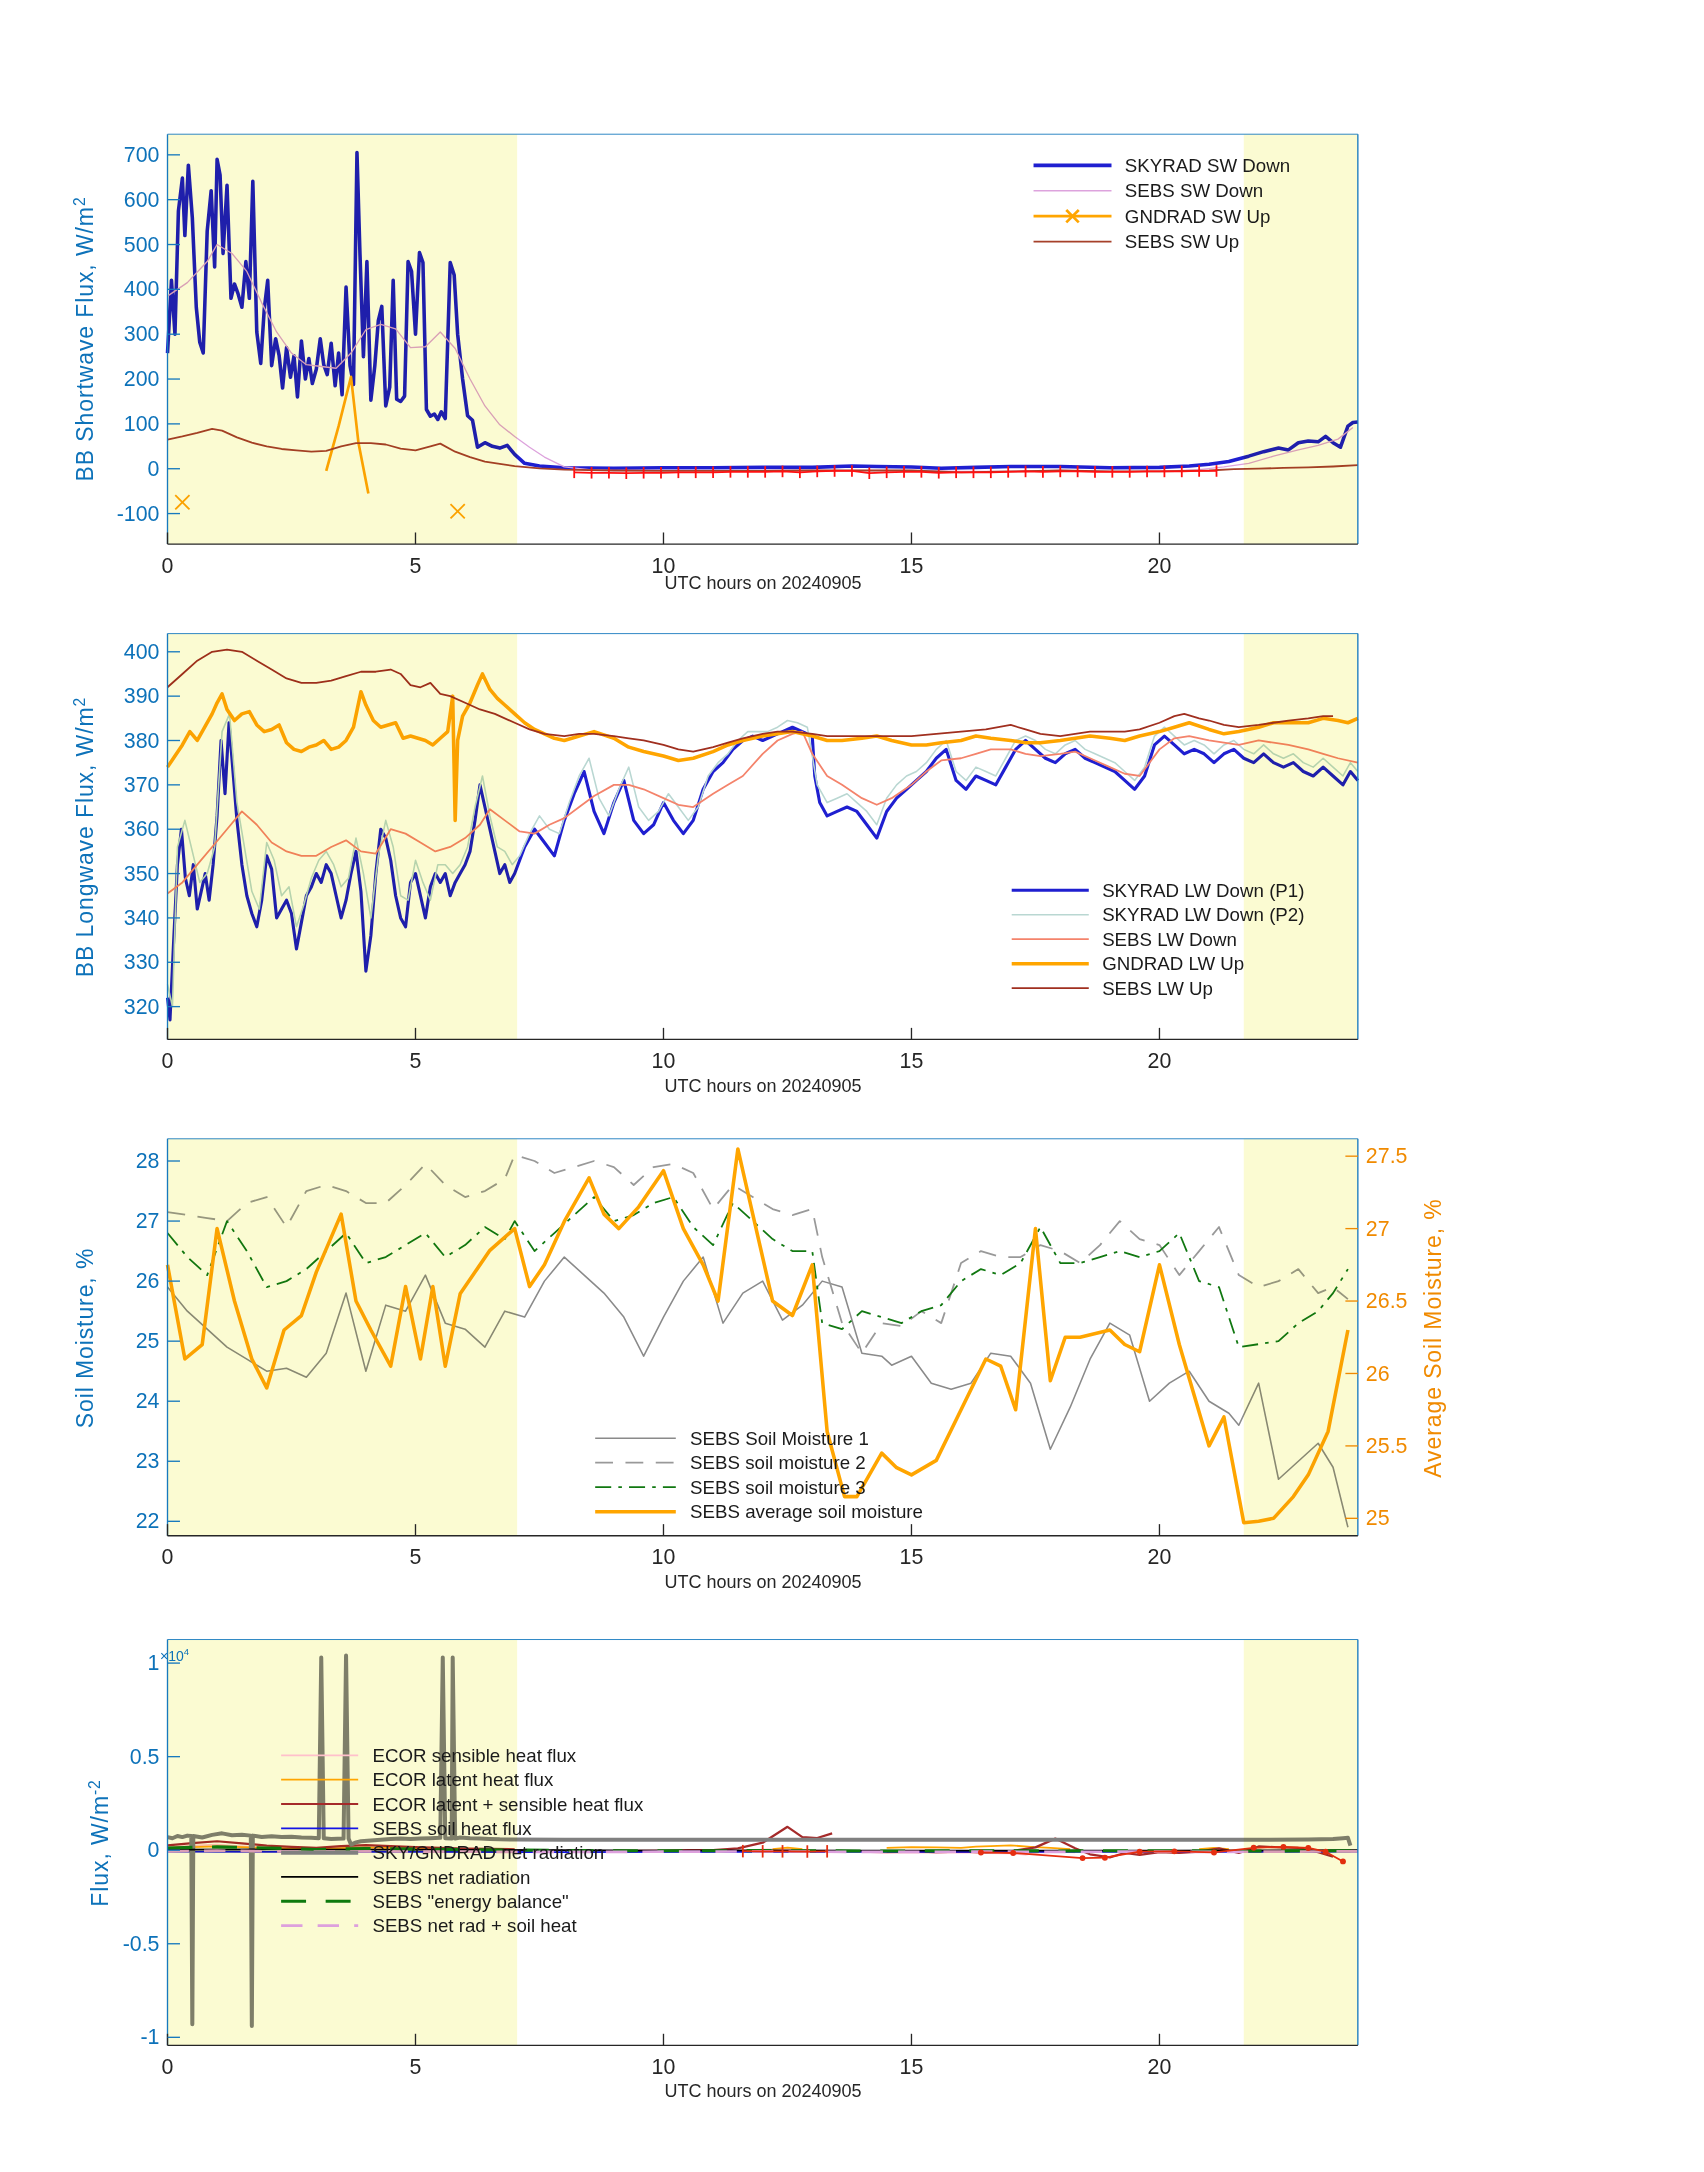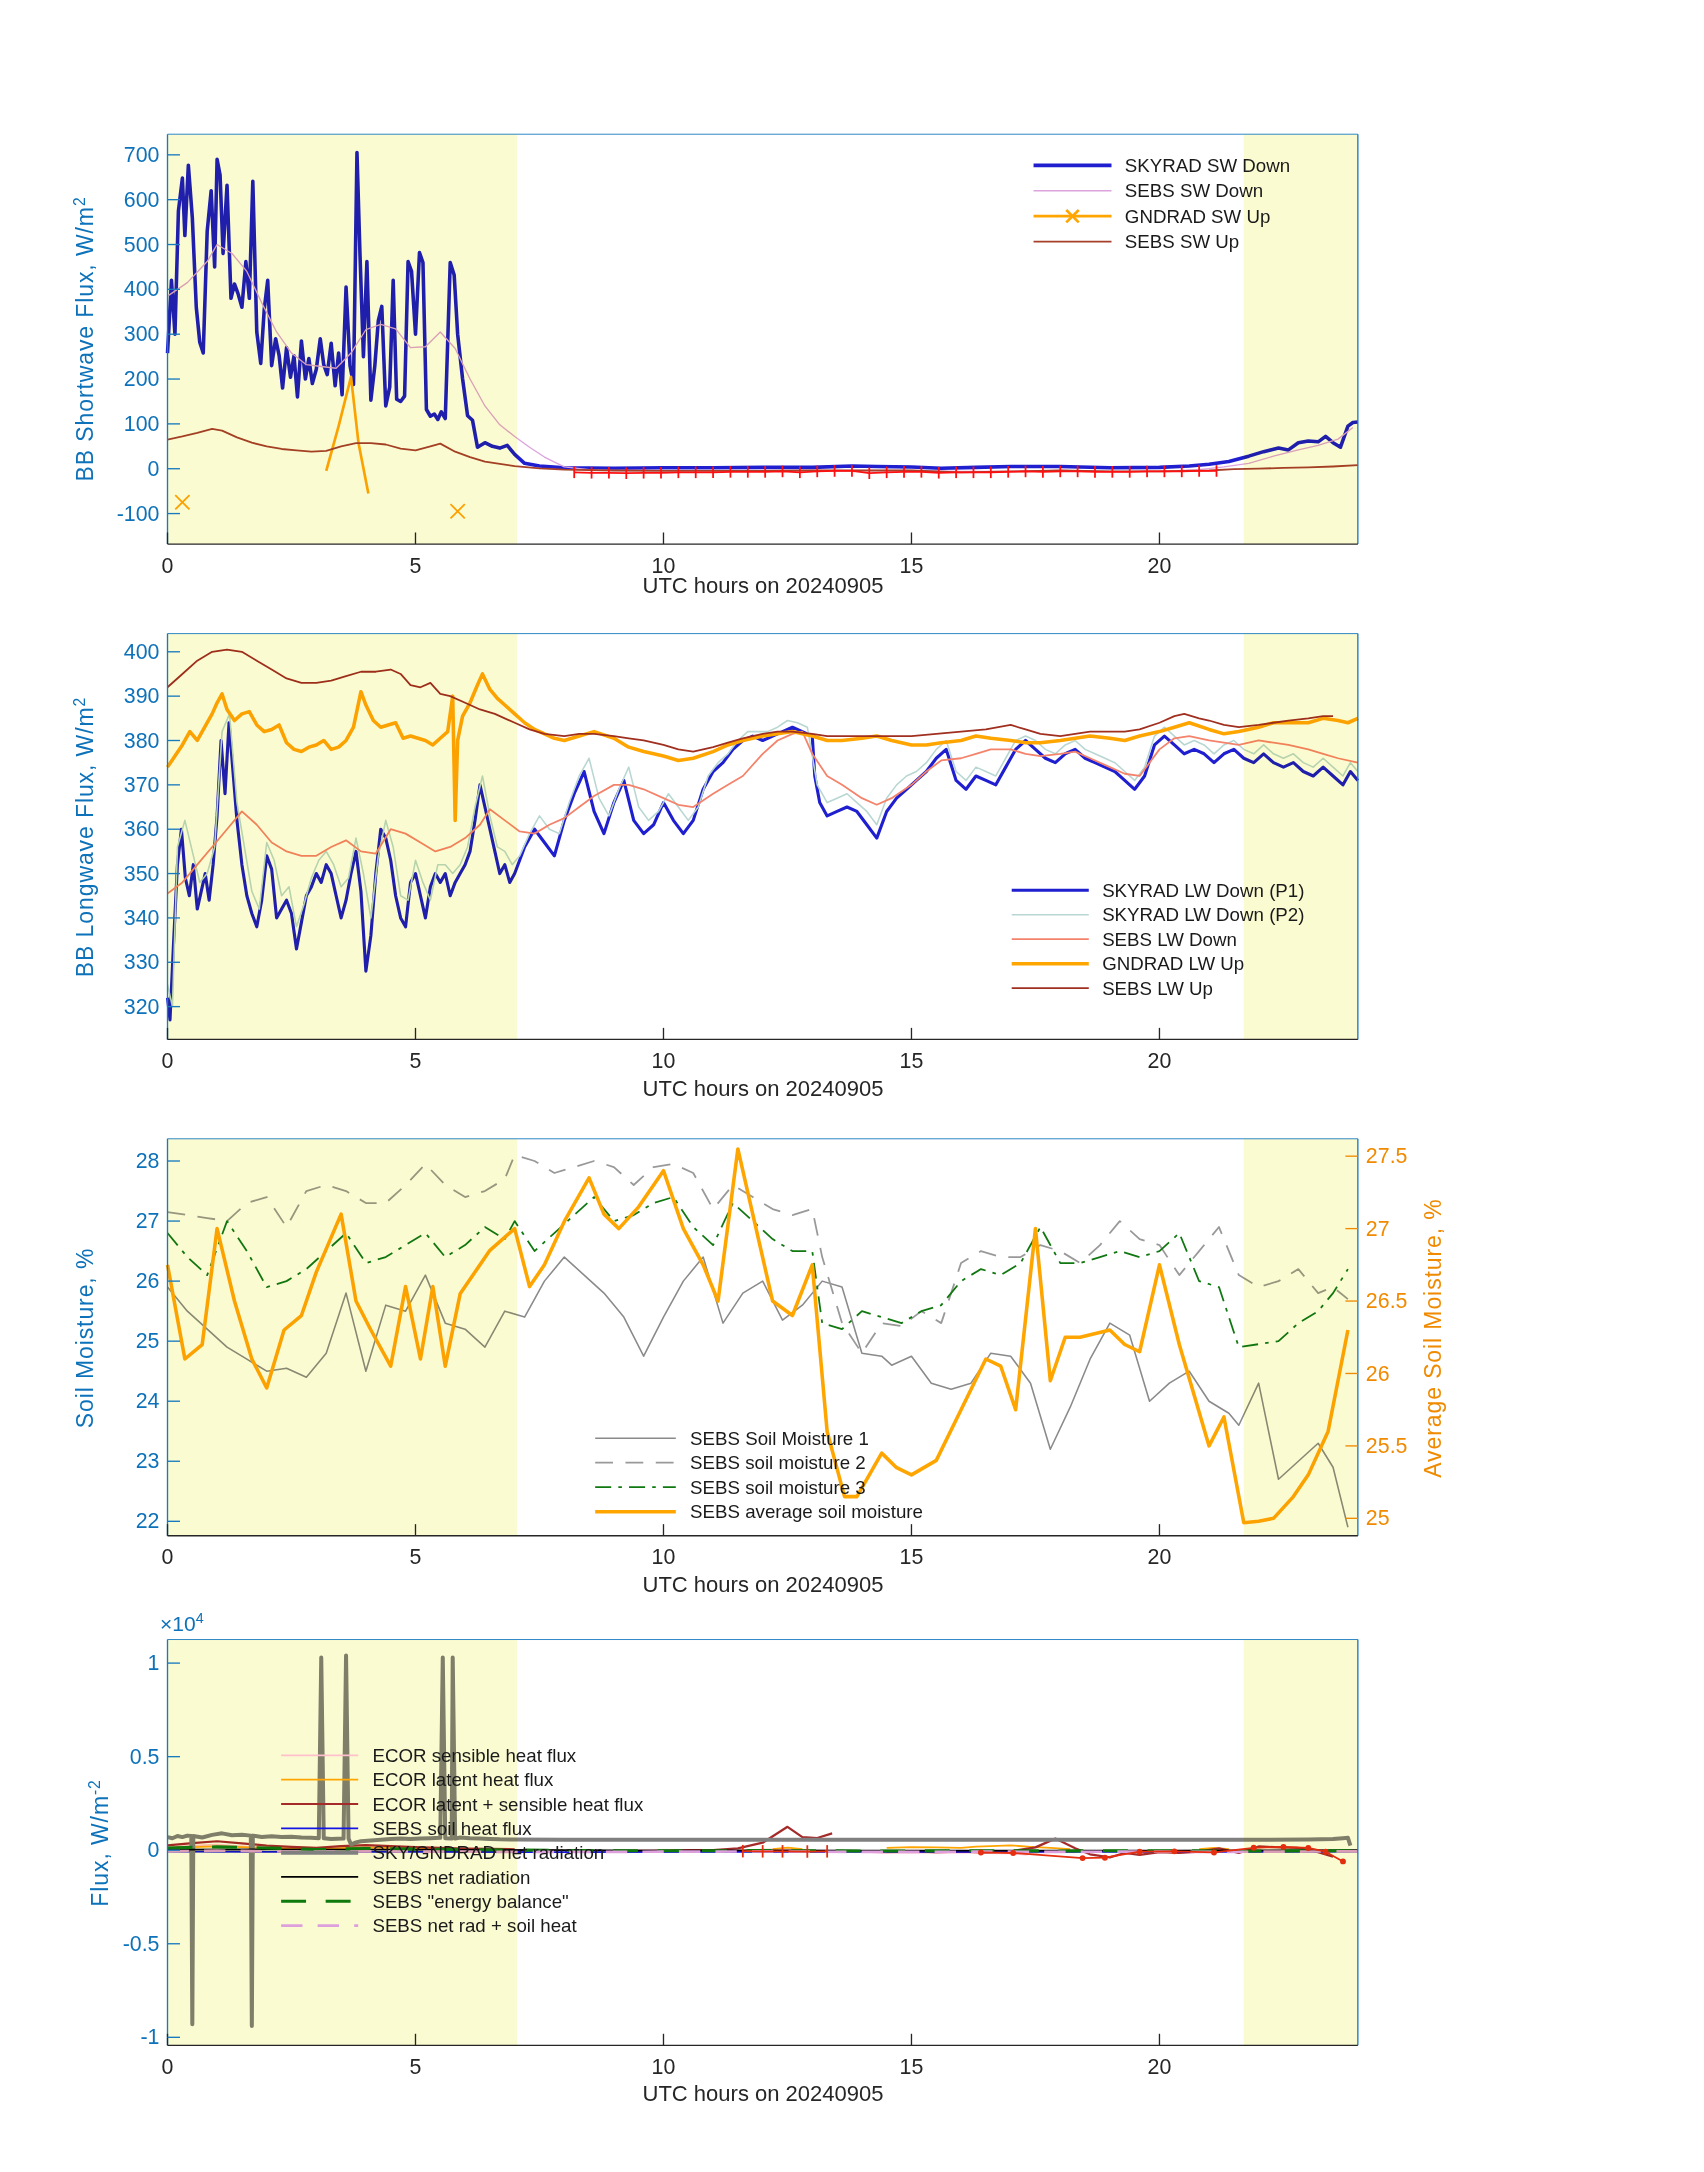--- a/index.html
+++ b/index.html
@@ -3,22 +3,22 @@
 <meta charset="utf-8">
 <style>
   html,body{margin:0;padding:0;background:#ffffff;}
   body{width:1704px;height:2172px;position:relative;font-family:"Liberation Sans",sans-serif;}
   #figure{position:absolute;left:0;top:0;width:1704px;height:2172px;}
   #plot-svg{position:absolute;left:0;top:0;}
   .ylab{position:absolute;transform:translate(-50%,-50%) rotate(-90deg);white-space:nowrap;
         font-size:23px;color:#0d72b9;letter-spacing:0.9px;}
   .ylab.orange{color:#f08a00;}
   .ylab sup{font-size:0.68em;}
-  .xlab{position:absolute;width:624px;text-align:center;font-size:22px;color:#262626;}
-  .offset{position:absolute;font-size:21px;color:#0d72b9;}
+  .xlab{position:absolute;width:624px;text-align:center;font-size:18px;color:#262626;}
+  .offset{position:absolute;font-size:14px;color:#0d72b9;margin-top:36px;}
   .offset sup{font-size:0.68em;}
   svg text{font-family:"Liberation Sans",sans-serif;}
 </style>
 </head>
 <body>
 
 <div id="figure">
   <svg id="plot-svg" width="1704" height="2172" viewBox="0 0 3825 4875">
       <g>
         <polyline points="376.0,792.2 384.9,629.1 392.7,749.9 400.5,473.1 409.4,399.6 415.0,528.5 422.8,370.5 431.7,488.2 440.6,689.5 448.4,768.0 456.2,792.2 465.1,518.4 474.0,427.8 481.8,598.9 487.3,357.4 494.0,392.6 500.7,568.7 509.6,415.7 518.5,669.4 526.3,637.2 534.1,658.3 543.0,689.5 551.9,586.9 559.7,669.4 567.5,406.7 576.4,744.9 585.3,815.4 593.1,694.6 600.9,629.1 609.8,820.4 618.7,760.0 626.5,797.2 634.3,870.7 643.2,780.1 652.1,846.6 659.9,798.2 667.7,890.8 676.6,765.0 685.5,850.6 693.3,804.3 701.1,860.6 710.0,828.4 718.9,760.0 726.7,818.4 734.5,840.5 743.4,770.1 752.3,865.7 760.1,792.2 767.9,885.8 776.8,644.2 785.7,820.4 793.5,862.7 801.3,342.3 808.0,568.7 815.8,800.3 823.6,586.9 832.5,897.9 841.4,820.4 849.2,719.7 857.0,687.5 865.9,911.0 874.8,868.7 882.6,629.1 890.4,895.9 899.3,900.9 908.2,888.8 916.0,586.9 923.8,609.0 932.7,749.9 941.6,566.7 949.4,588.9 957.2,919.0 966.1,934.1 975.0,929.1 982.8,941.2 990.6,924.1 999.5,939.2 1010.6,588.9 1019.5,617.1 1027.3,749.9 1038.4,850.6 1049.6,933.1 1060.7,943.2 1071.8,1003.6 1088.5,993.5 1105.2,1001.6 1121.9,1005.6 1138.6,999.6 1155.3,1019.7 1177.6,1039.8 1211.0,1045.9 1266.7,1049.9 1378.0,1050.9 1489.3,1049.9 1600.7,1049.9 1712.0,1048.9 1823.3,1048.9 1912.4,1045.9 1968.1,1046.9 2046.0,1047.9 2112.8,1050.9 2190.7,1048.9 2268.7,1046.9 2380.0,1046.9 2491.3,1049.9 2602.7,1048.9 2669.5,1045.9 2714.0,1041.8 2758.5,1035.8 2803.1,1023.7 2836.5,1013.6 2869.9,1005.6 2892.1,1009.6 2914.4,993.5 2936.7,989.5 2958.9,991.5 2975.6,979.4 2992.3,993.5 3009.0,1003.6 3025.7,956.3 3036.9,948.2 3048.0,947.2" fill="none" stroke="#1F1FD0" stroke-width="8" stroke-linejoin="round"></polyline>

